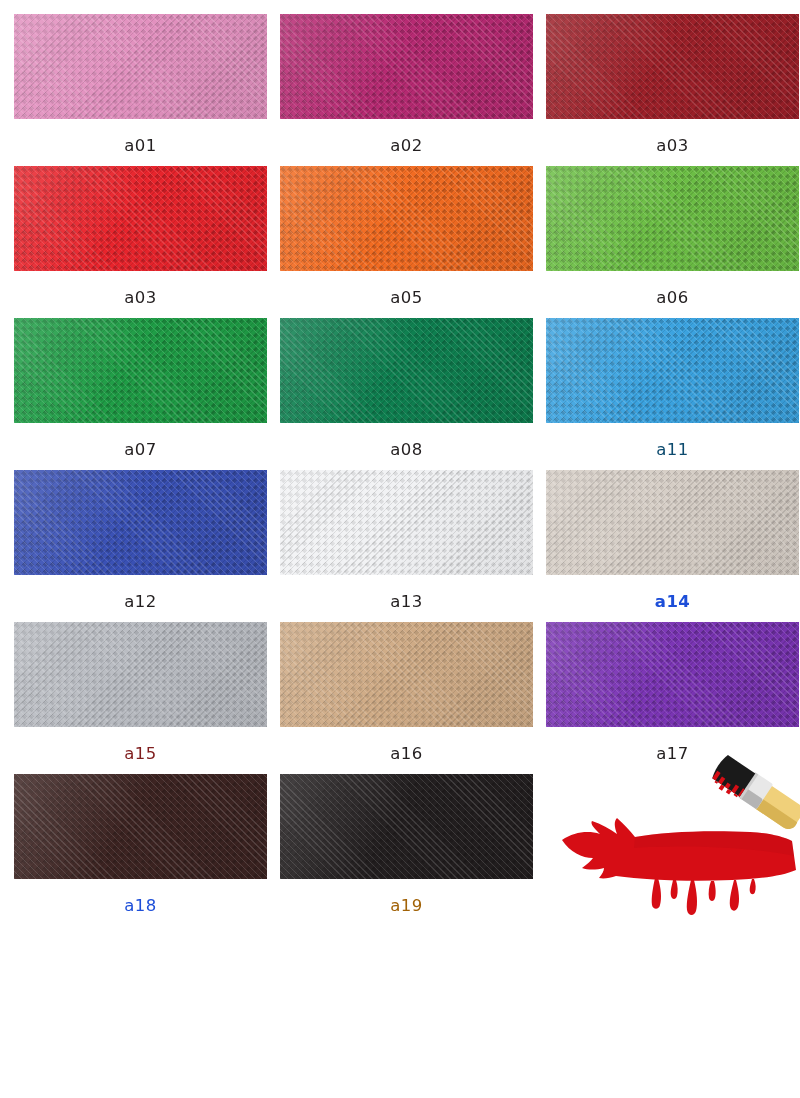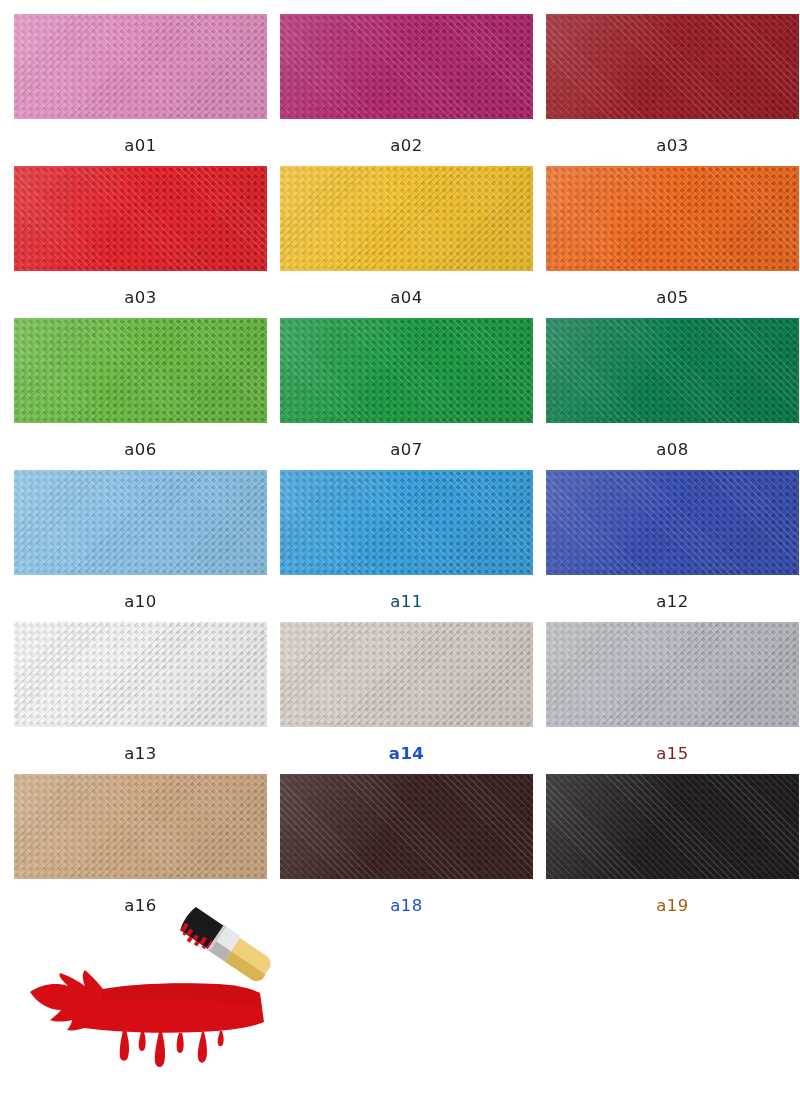--- a/index.html
+++ b/index.html
@@ -99,46 +99,38 @@
     <div class="cell">
       <div class="swatch dark" style="background-color: rgb(157, 32, 41);"></div>
       <div class="label" style="color: rgb(35, 31, 32);">a03</div>
     </div>
 
     <div class="cell">
       <div class="swatch mid" style="background-color: rgb(232, 36, 44);"></div>
       <div class="label" style="color: rgb(35, 31, 32);">a03</div>
     </div>
     <div class="cell">
-      <div class="swatch light" style="background-color: rgb(242, 194, 48);"></div>
-      <div class="label" style="color: rgb(35, 31, 32);">a04</div>
-    </div>
-    <div class="cell">
       <div class="swatch mid" style="background-color: rgb(242, 107, 33);"></div>
       <div class="label" style="color: rgb(35, 31, 32);">a05</div>
     </div>
 
     <div class="cell">
       <div class="swatch mid" style="background-color: rgb(108, 190, 69);"></div>
       <div class="label" style="color: rgb(35, 31, 32);">a06</div>
     </div>
     <div class="cell">
       <div class="swatch mid" style="background-color: rgb(31, 157, 70);"></div>
       <div class="label" style="color: rgb(35, 31, 32);">a07</div>
     </div>
     <div class="cell">
       <div class="swatch dark" style="background-color: rgb(14, 128, 80);"></div>
       <div class="label" style="color: rgb(35, 31, 32);">a08</div>
     </div>
 
     <div class="cell">
-      <div class="swatch light" style="background-color: rgb(140, 196, 232);"></div>
-      <div class="label" style="color: rgb(35, 31, 32);">a10</div>
-    </div>
-    <div class="cell">
       <div class="swatch mid" style="background-color: rgb(59, 163, 224);"></div>
       <div class="label" style="color: #0c4a6e;">a11</div>
     </div>
 
     <div class="cell">
       <div class="swatch mid" style="background-color: rgb(58, 81, 181);"></div>
       <div class="label" style="color: rgb(35, 31, 32);">a12</div>
     </div>
     <div class="cell">
       <div class="swatch light" style="background-color: rgb(241, 242, 244);"></div>
@@ -149,20 +141,24 @@
       <div class="label" style="color: #1d4ed8; font-weight: bold;">a14</div>
     </div>
 
     <div class="cell">
       <div class="swatch light" style="background-color: rgb(185, 188, 194);"></div>
       <div class="label" style="color: #7f1d1d;">a15</div>
     </div>
     <div class="cell">
       <div class="swatch light" style="background-color: rgb(207, 171, 134);"></div>
       <div class="label" style="color: rgb(35, 31, 32);">a16</div>
+    </div>
+    <div class="cell">
+      <div class="swatch mid" style="background-color: rgb(123, 53, 181);"></div>
+      <div class="label" style="color: rgb(35, 31, 32);">a17</div>
     </div>
 
     <div class="cell">
       <div class="swatch dark" style="background-color: rgb(61, 36, 34);"></div>
       <div class="label" style="color: #1d4ed8;">a18</div>
     </div>
     <div class="cell">
       <div class="swatch dark" style="background-color: rgb(35, 31, 32);"></div>
       <div class="label" style="color: #a16207;">a19</div>
     </div>

